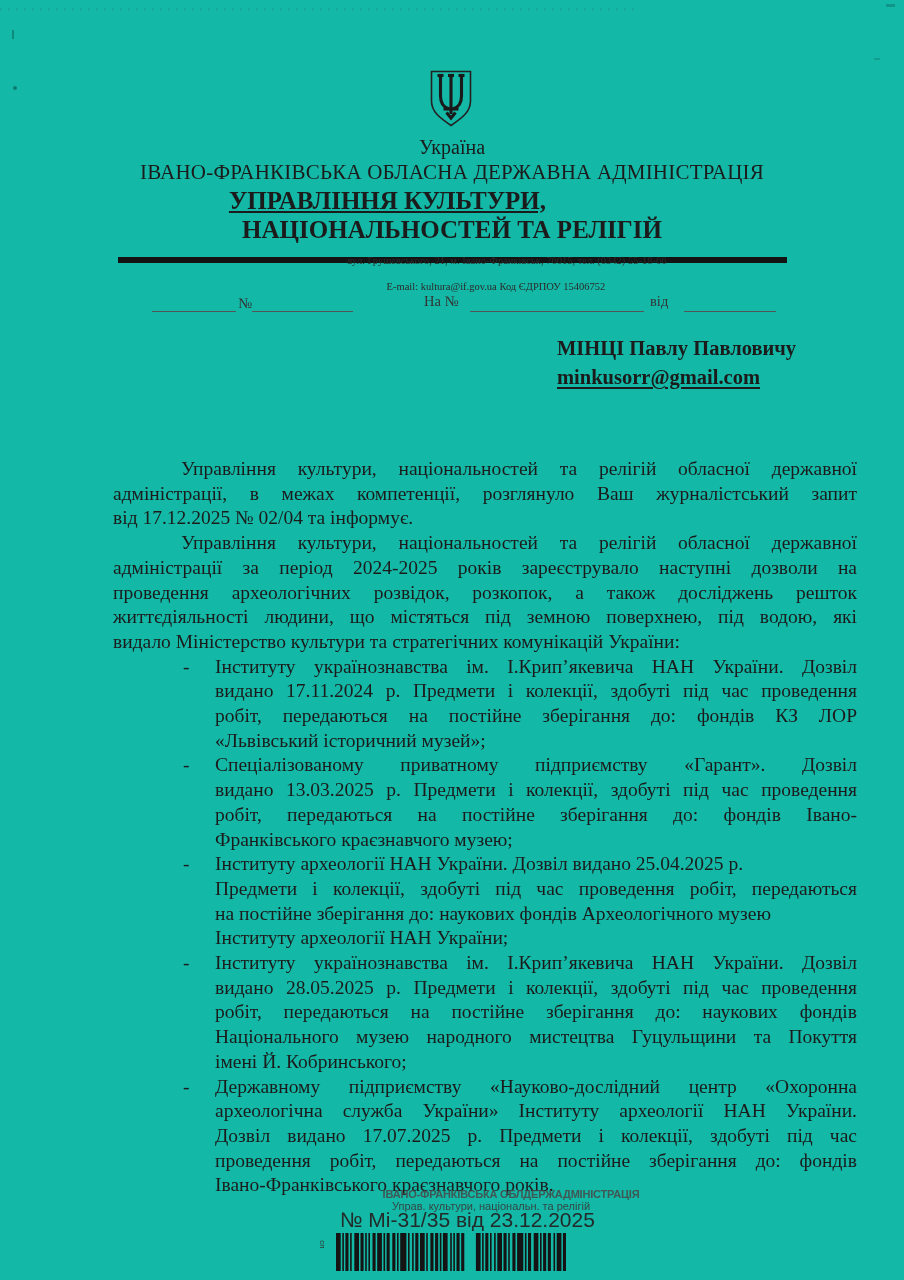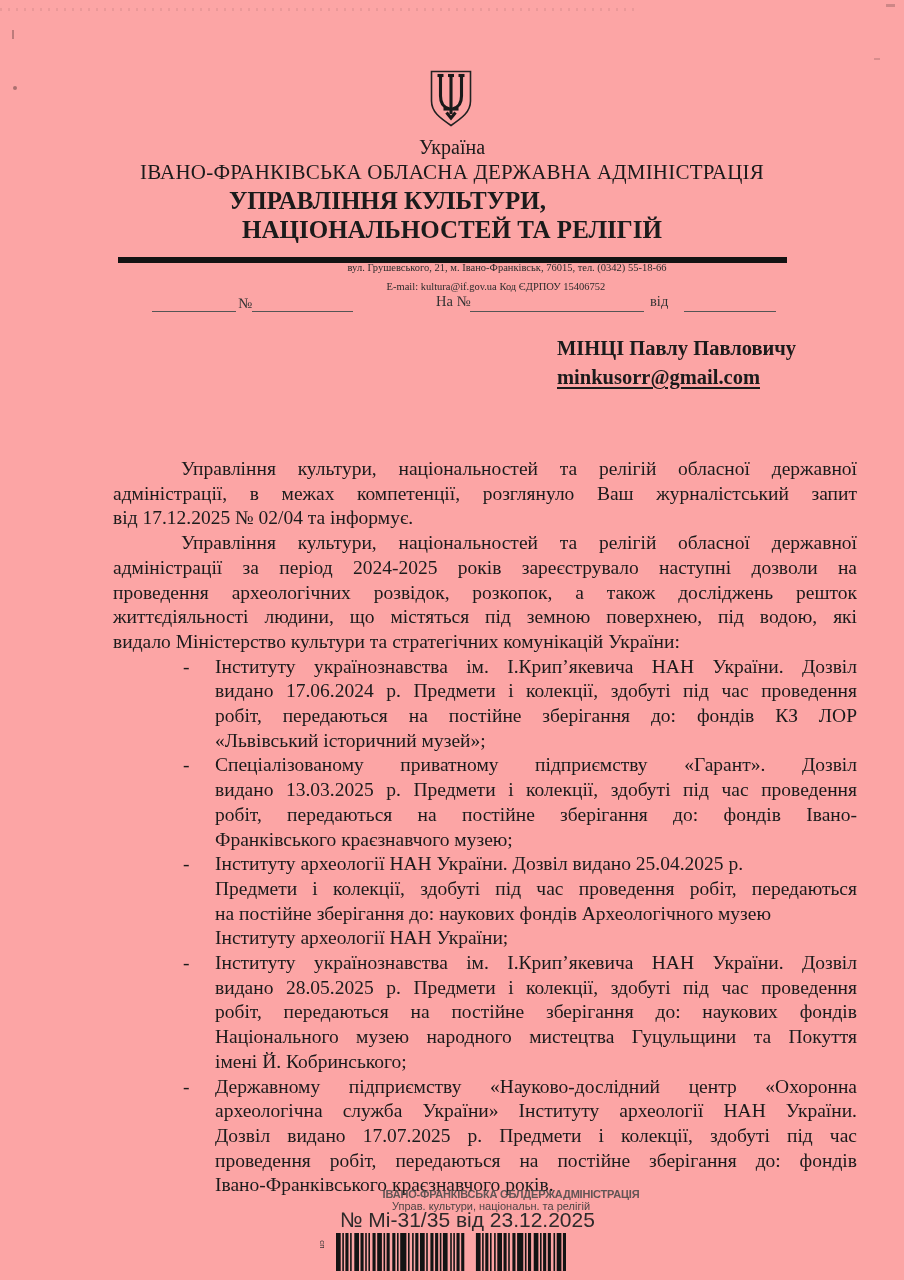--- a/index.html
+++ b/index.html
@@ -1,46 +1,46 @@
 <!DOCTYPE html>
 <html><head>
 <meta charset="utf-8">
 <style>
   html,body{margin:0;padding:0;background:#e8e8e8;}
   .page{
-    position:relative;width:904px;height:1280px;background:#fca5a5;
+    position:relative;width:904px;height:1280px;background:#14b8a6;
     overflow:hidden;font-family:"Liberation Serif",serif;color:#1b1b1b;
   }
   .abs{position:absolute;}
   .ctr{text-align:center;}
   
   .scan-band{position:absolute;top:8px;left:0;width:640px;height:3px;opacity:.45;
     background:repeating-linear-gradient(90deg,rgba(0,0,0,.16) 0 2px,transparent 2px 8px);}
   .speck{position:absolute;background:rgba(0,0,0,.25);}
   .s1{left:12px;top:30px;width:2px;height:9px;}
   .s2{left:13px;top:86px;width:4px;height:4px;border-radius:50%;background:rgba(0,0,0,.32);}
   .s3{left:886px;top:4px;width:9px;height:3px;background:rgba(0,0,0,.18);}
   .s4{left:874px;top:58px;width:6px;height:2px;background:rgba(0,0,0,.14);}
   
   .emblem{position:absolute;left:427px;top:68px;width:48px;height:64px;}
   .country{position:absolute;left:0;width:904px;top:136px;font-size:20px;}
   .org1{position:absolute;left:0;width:904px;top:160px;font-size:21px;letter-spacing:.2px;}
-  .org2{position:absolute;left:0;width:775px;top:187px;font-size:25px;font-weight:bold;}
+  .org2{position:absolute;left:0;width:775px;top:187px;font-size:25px;font-weight:bold;text-decoration:underline;}
   .org3{position:absolute;left:0;width:904px;top:216px;font-size:25px;font-weight:bold;}
   .rule{position:absolute;left:118px;top:257px;width:669px;height:6px;background:#131313;}
-  .addr{position:absolute;left:307px;top:262px;width:400px;font-size:10.5px;text-align:center;color:#2a2a2a;font-family:Liberation Serif, serif;}
+  .addr{position:absolute;left:307px;top:255px;width:400px;font-size:10.5px;text-align:center;color:#2a2a2a;font-family:Liberation Serif, serif;}
   .mail{position:absolute;left:296px;top:281px;width:400px;font-size:10.5px;text-align:center;color:#2a2a2a;}
   .ref{font-size:14.5px;color:#333;}
   .uline{position:absolute;border-bottom:1.2px solid #555;height:14px;}
   .u1{left:152px;top:297px;width:84px;}
   .u2{left:252px;top:297px;width:101px;}
   .u3{left:470px;top:297px;width:174px;}
   .u4{left:684px;top:297px;width:92px;}
   .no-label{position:absolute;left:238px;top:295px;}
-  .na-label{position:absolute;left:424px;top:293px;margin-left:12px;}
+  .na-label{position:absolute;left:424px;top:293px;}
   .vid-label{position:absolute;left:650px;top:293px;text-align:right;}
   
   .recipient{position:absolute;left:557px;top:334px;font-weight:bold;font-size:20.5px;line-height:28.5px;}
   .recipient .em{text-decoration:underline;text-decoration-thickness:1.5px;text-underline-offset:3px;}
   
   .docbody{position:absolute;left:113px;top:457px;width:744px;font-size:19.5px;line-height:24.7px;}
   .jl,.ll{display:block;white-space:nowrap;}
   .jl{text-align:justify;text-align-last:justify;text-justify:inter-word;}
   .ind{text-indent:68px;}
   .li{display:flex;}
@@ -118,21 +118,21 @@
       <span class="jl">адміністрації за період 2024-2025 років зареєструвало наступні дозволи на</span>
       <span class="jl">проведення археологічних розвідок, розкопок, а також досліджень решток</span>
       <span class="jl">життєдіяльності людини, що містяться під земною поверхнею, під водою, які</span>
       <span class="ll">видало Міністерство культури та стратегічних комунікацій України:</span>
     </div>
 
     <div class="li">
       <span class="dash">-</span>
       <span class="litext">
         <span class="jl">Інституту українознавства ім. І.Крип’якевича НАН України. Дозвіл</span>
-        <span class="jl">видано 17.06.2024 р. Предмети і колекції, здобуті під час проведення</span>
+        <span class="jl">видано 17.11.2024 р. Предмети і колекції, здобуті під час проведення</span>
         <span class="jl">робіт, передаються на постійне зберігання до: фондів КЗ ЛОР</span>
         <span class="ll">«Львівський історичний музей»;</span>
       </span>
     </div>
     <div class="li">
       <span class="dash">-</span>
       <span class="litext">
         <span class="jl">Спеціалізованому приватному підприємству «Гарант». Дозвіл</span>
         <span class="jl">видано 13.03.2025 р. Предмети і колекції, здобуті під час проведення</span>
         <span class="jl">робіт, передаються на постійне зберігання до: фондів Івано-</span>

